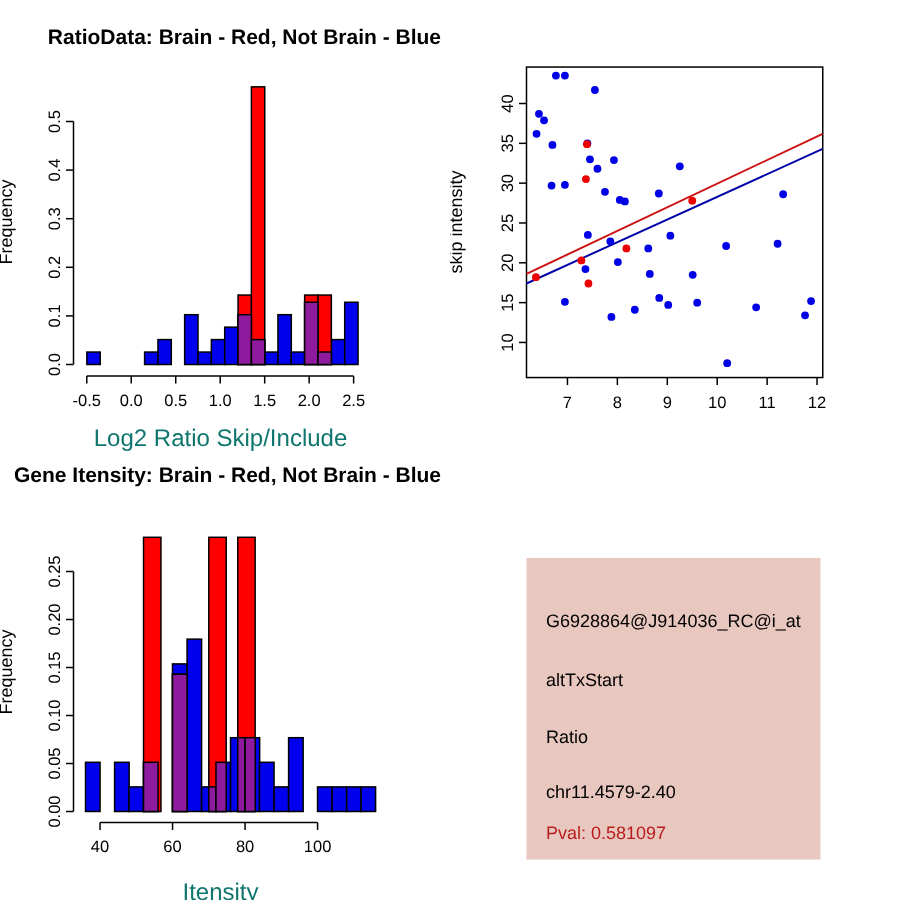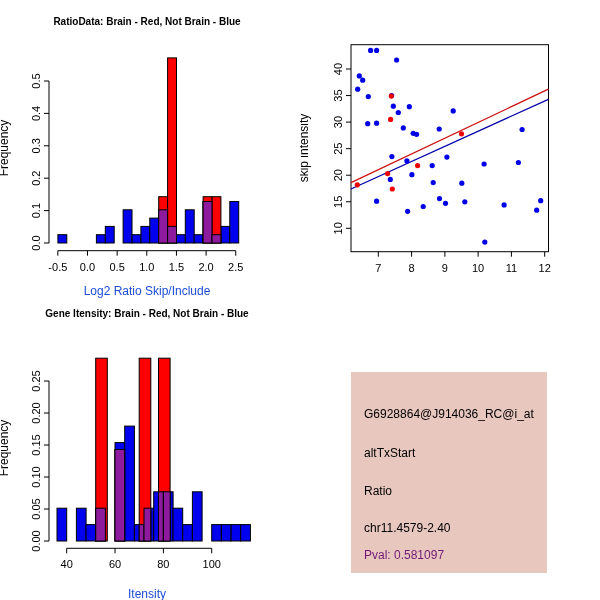--- a/index.html
+++ b/index.html
@@ -1,25 +1,25 @@
 <!DOCTYPE html>
 <html><head>
 <meta charset="utf-8">
 <style>
   html,body{margin:0;padding:0;background:#fff;}
   body{width:600px;height:600px;font-family:"Liberation Sans","DejaVu Sans",sans-serif;}
   .canvas{position:relative;width:600px;height:600px;background:#fff;overflow:hidden;}
   .panel{position:absolute;width:300px;height:300px;}
   .panel svg{position:absolute;left:0;top:0;}
-  .title{position:absolute;top:16px;left:0;width:294px;text-align:center;
-         font-weight:bold;font-size:10px;color:#000;white-space:nowrap;}
-  .xlabel{position:absolute;left:0;width:294px;text-align:center;font-size:12px;color:#1d4ed8;}
+  .title{position:absolute;top:16px;left:0;width:294px;text-align:right;
+         font-weight:bold;font-size:14px;color:#000;white-space:nowrap;}
+  .xlabel{position:absolute;left:0;width:294px;text-align:center;font-size:16px;color:#0f766e;}
   .infobox{position:absolute;left:51px;top:48px;width:196px;height:201px;background:#e8c7bf;margin-top:24px;}
   .infoline{position:absolute;left:13px;font-size:12px;color:#000;white-space:nowrap;}
-  .pval{color:#701a75;}
+  .pval{color:#b91c1c;}
 </style>
 </head>
 <body>
 
 <div class="canvas">
 
   <section class="panel" style="left:0;top:0">
     <svg id="svg-ratio" width="300" height="300">
         <line x1="57.85" y1="250.7" x2="235.75" y2="250.7" stroke="#000000"></line>
         <line x1="57.85" y1="250.7" x2="57.85" y2="255.7" stroke="#000000"></line>

